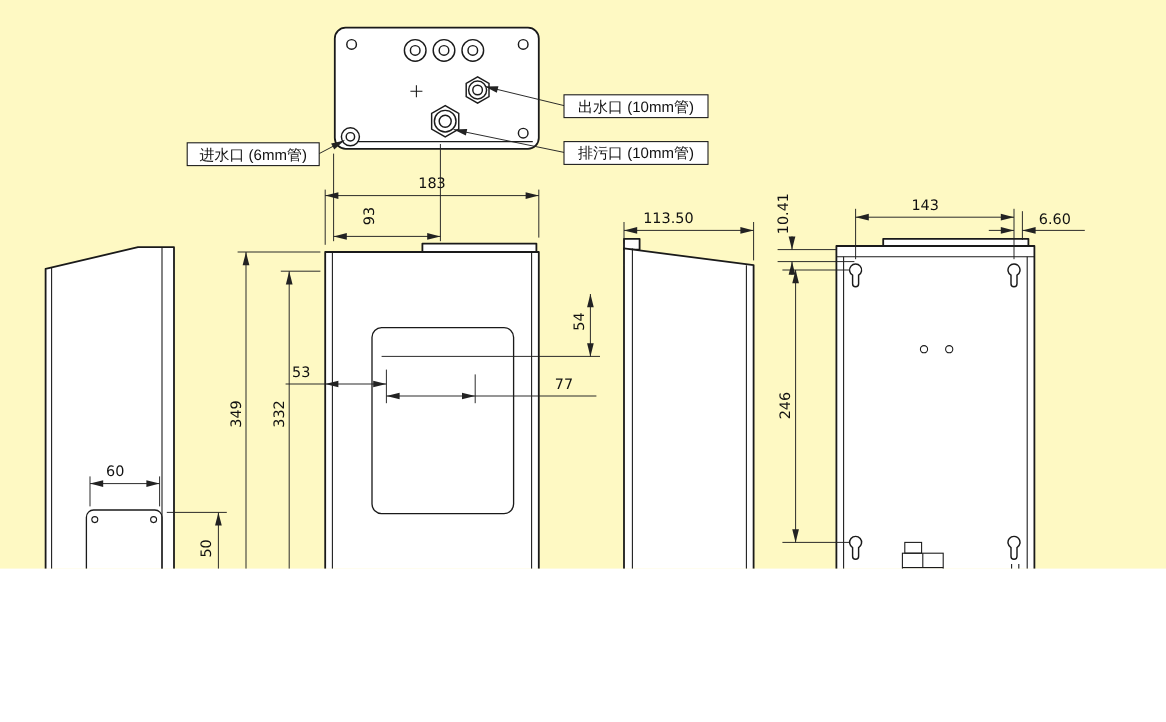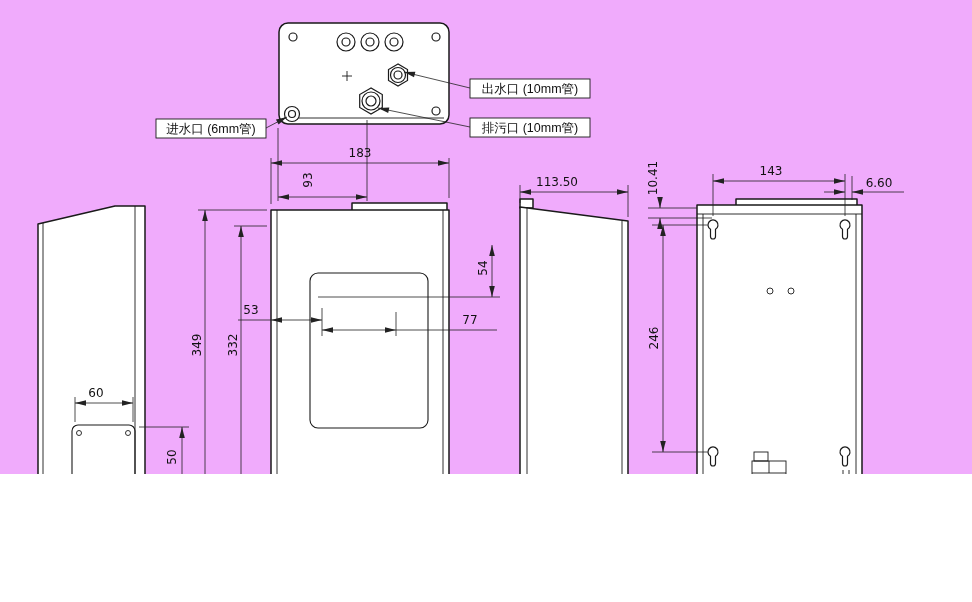--- a/index.html
+++ b/index.html
@@ -1,16 +1,16 @@
 <!DOCTYPE html>
 <html><head>
 <meta charset="utf-8">
 <style>
   html,body{margin:0;padding:0;background:#ffffff;}
-  .page{position:relative;width:972px;height:474px;background:#f0abfc;overflow:hidden;
+  .page{position:relative;width:972px;height:474px;background:#fef9c3;overflow:hidden;
         font-family:"Liberation Sans",sans-serif;}
   svg{display:block;}
   .ol   {fill:#ffffff;stroke:#1a1a1a;stroke-width:1.5;stroke-linejoin:round;}
   .ol2  {fill:none;stroke:#1a1a1a;stroke-width:1.1;stroke-linejoin:round;}
   .fit  {fill:#ffffff;stroke:#1a1a1a;stroke-width:1.2;}
   .thin {fill:none;stroke:#1a1a1a;stroke-width:0.9;}
   .dim  {fill:none;stroke:#222222;stroke-width:0.8;}
   .lblbox{fill:#ffffff;stroke:#1a1a1a;stroke-width:0.9;}
   .dimtxt{font-family:"DejaVu Sans",sans-serif;font-size:12px;fill:#111111;}
   .cjk   {font-family:"Liberation Sans",sans-serif;font-size:12.5px;fill:#111111;}

